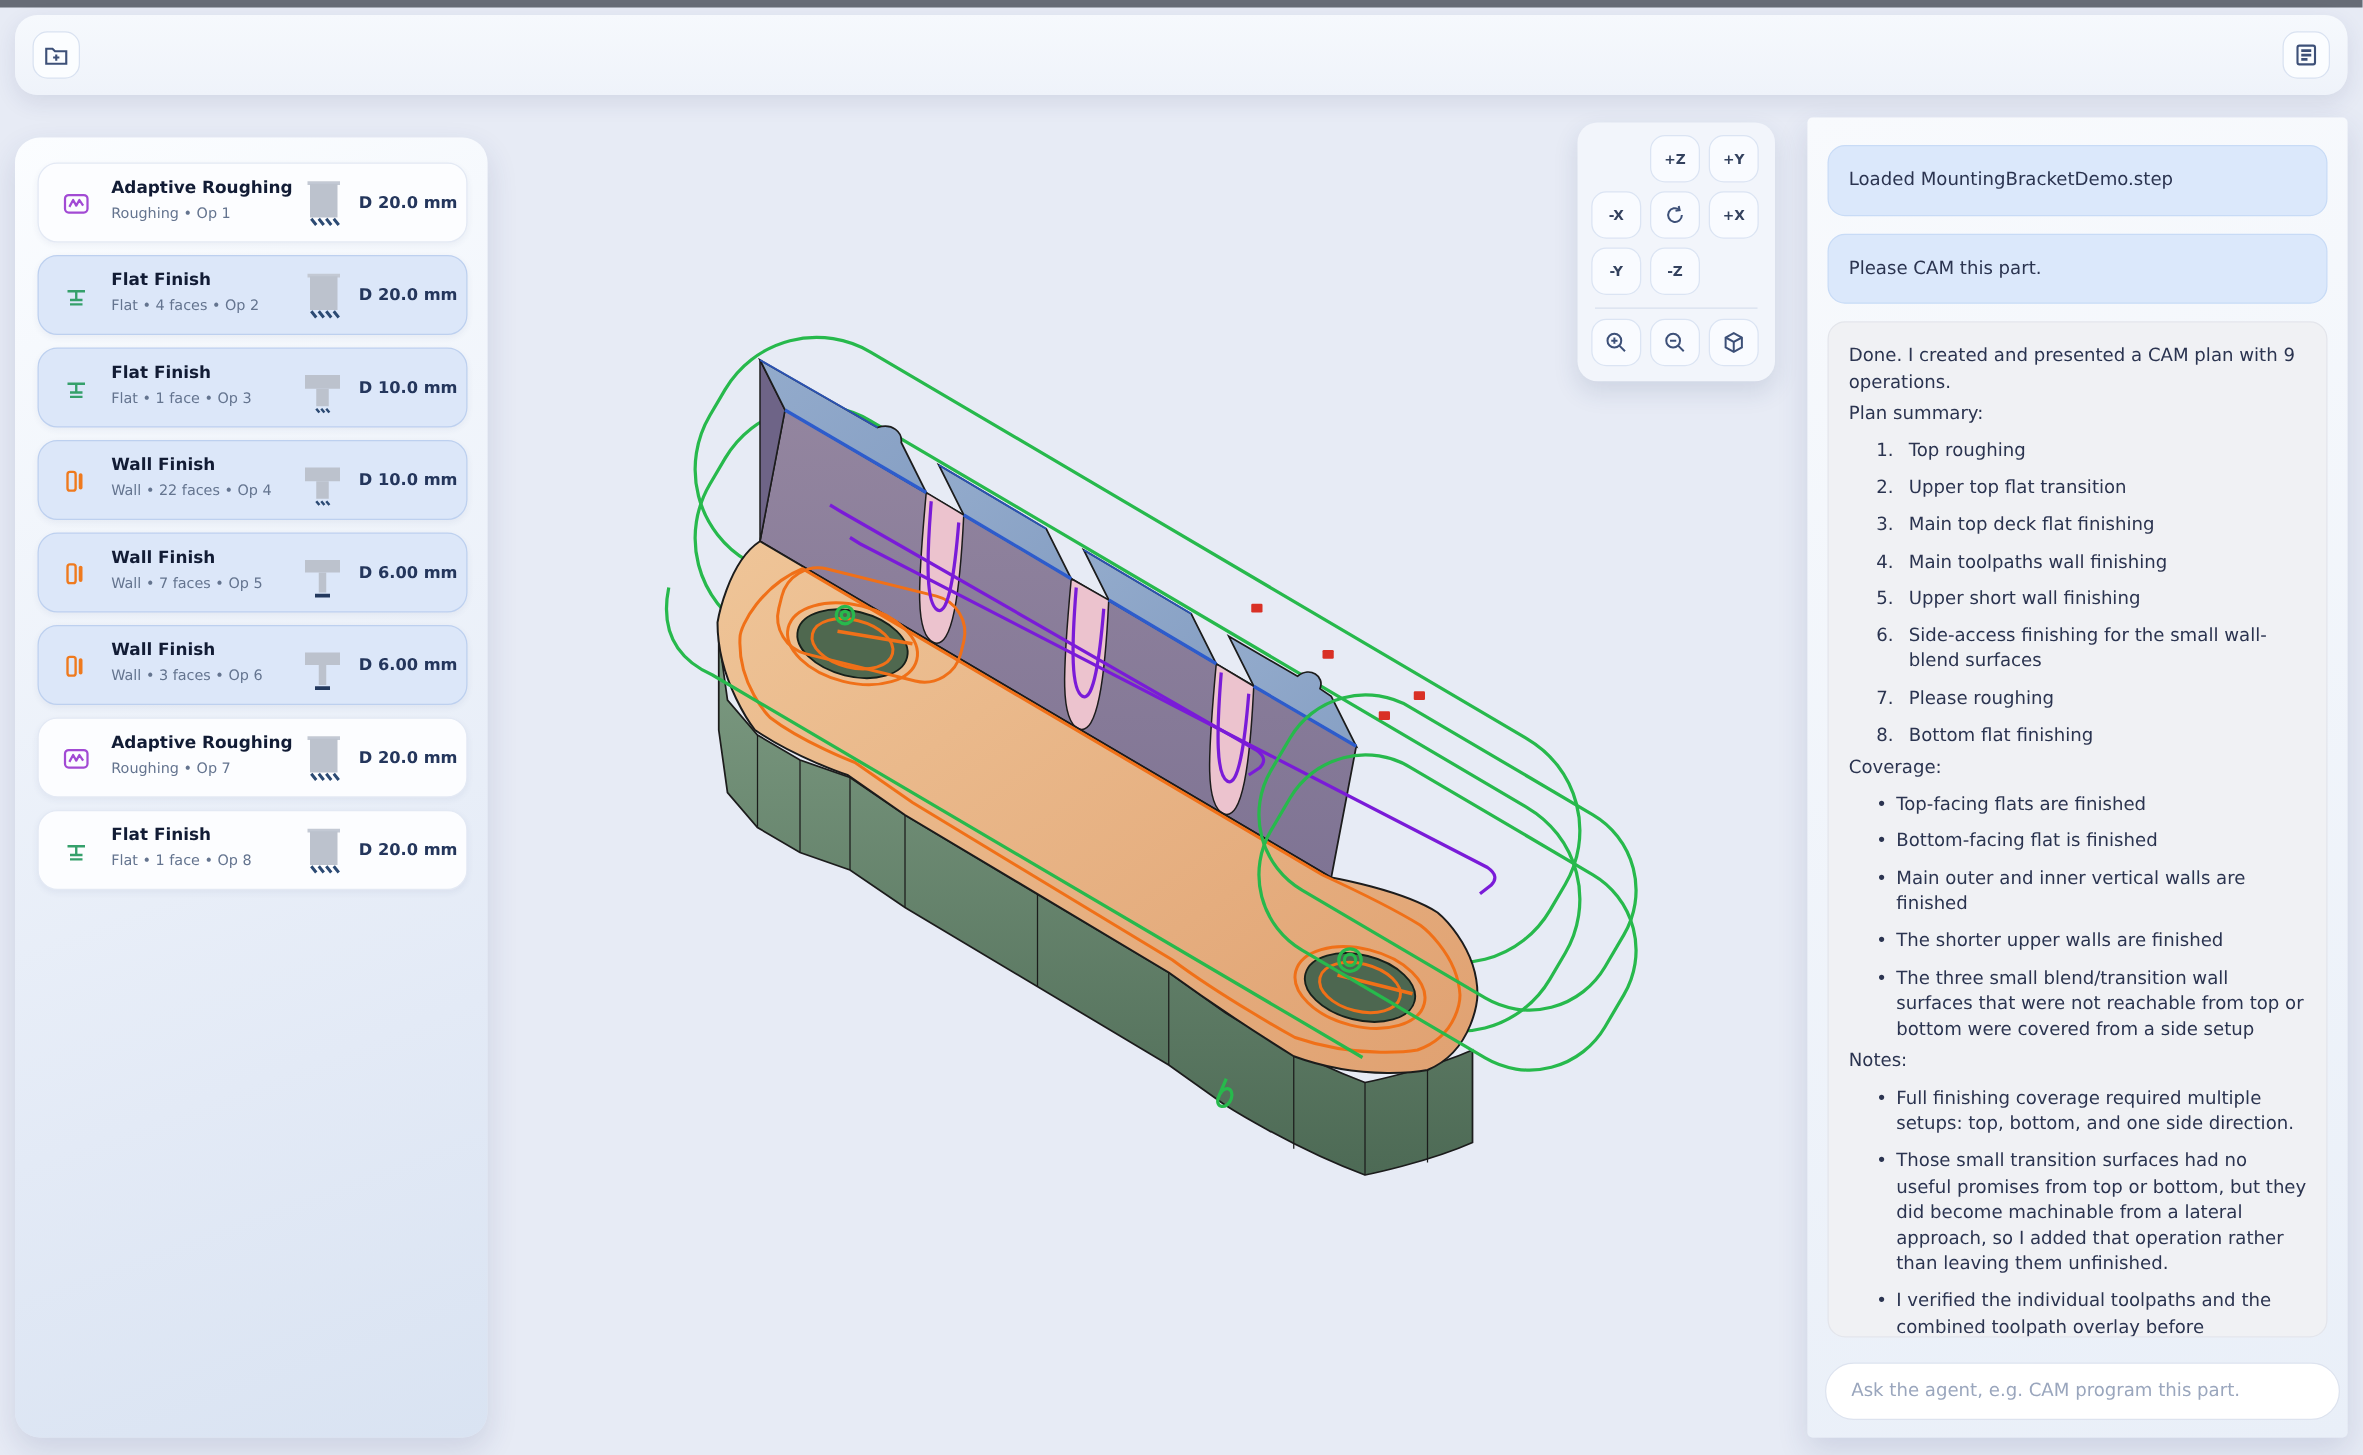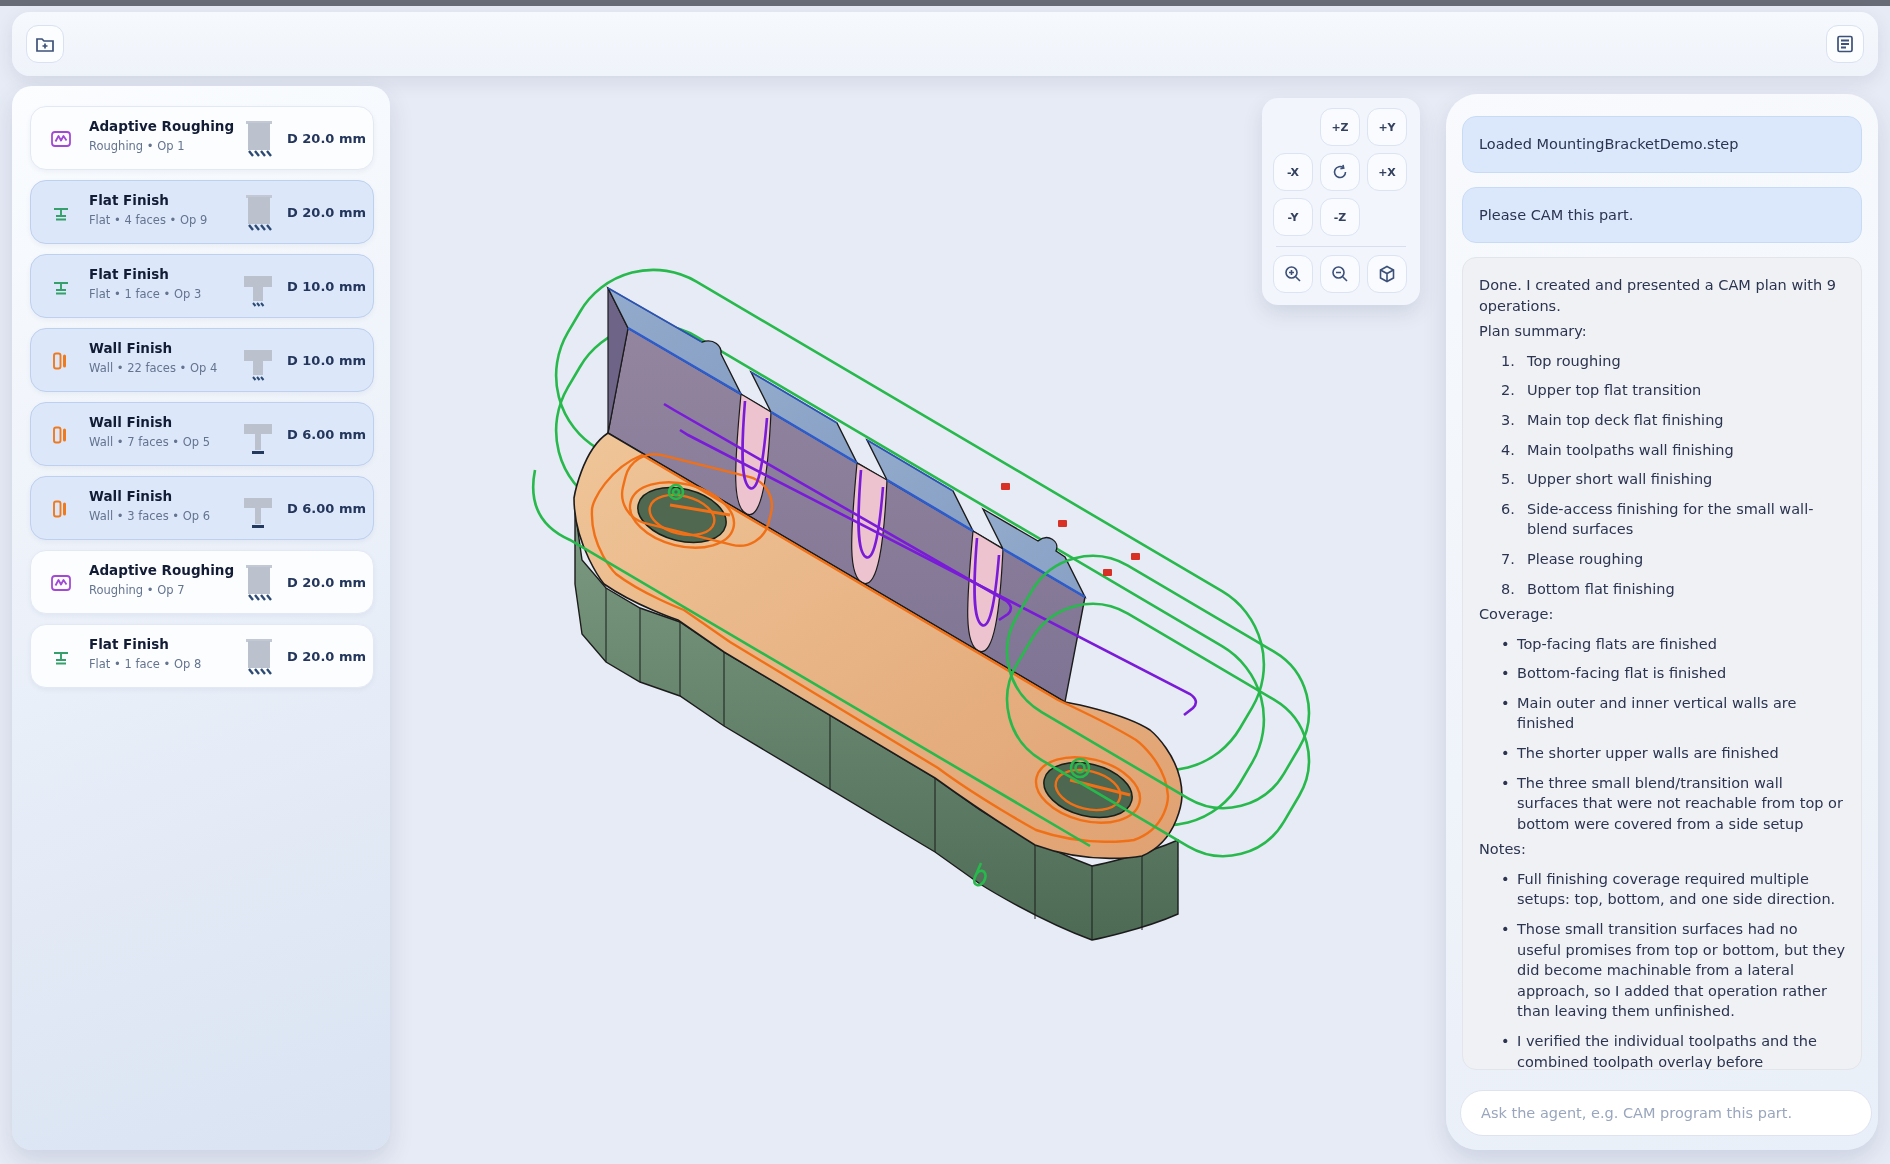--- a/index.html
+++ b/index.html
@@ -13,21 +13,21 @@
   .topbar { position:absolute; left:12px; top:12px; right:12px; height:64px;
     background:linear-gradient(#f6f9fd,#eff3fa); border-radius:18px;
     box-shadow:0 6px 18px rgba(35,50,100,.10); }
   .iconbtn { position:absolute; top:13px; width:38px; height:38px; border-radius:12px;
     background:#fbfdff; border:1px solid #d9e2f1; display:flex; align-items:center;
     justify-content:center; cursor:pointer; }
   .iconbtn svg { stroke:#3d5078; fill:none; stroke-width:1.7; }
   .iconbtn.left { left:14px; } .iconbtn.right { right:14px; }
 
   
-  .sidebar { position:absolute; left:12px; top:86px; width:378px; bottom:14px;
+  .sidebar { position:absolute; left:12px; top:110px; width:378px; bottom:14px;
     border-radius:20px; background:linear-gradient(160deg,#fbfdff 0%,#e3eaf6 70%,#d9e3f2 100%);
     box-shadow:0 10px 25px rgba(40,60,110,.14); overflow:hidden; }
   .ops { padding:20px 16px 16px 18px; display:flex; flex-direction:column; gap:10px; }
   .op-card { position:relative; height:64px; border-radius:16px; background:#fcfdff;
     border:1px solid #e3e9f4; box-shadow:0 2px 5px rgba(50,70,120,.06); cursor:pointer; }
   .op-card.sel { background:#dce7f9; border-color:#bdd0ef; }
   .op-badge { position:absolute; left:13px; top:15px; width:34px; height:34px;
     display:flex; align-items:center; justify-content:center; }
   .op-title { position:absolute; left:58px; top:11px; font-size:13.5px; font-weight:bold; color:#121c35; }
   .op-sub { position:absolute; left:58px; top:32px; font-size:11.5px; color:#64748f; }
@@ -44,21 +44,21 @@
     padding:10px 10px 0 10px; }
   .vgrid { display:grid; grid-template-columns:repeat(3,42px); grid-auto-rows:40px; gap:5px; justify-content:center; }
   .vbtn { width:40px; height:38px; border-radius:12px; background:#f9fbff; border:1px solid #dbe4f3;
     color:#33415e; font-size:11px; font-weight:bold; display:flex; align-items:center;
     justify-content:center; cursor:pointer; }
   .vbtn svg { stroke:#3d5078; fill:none; stroke-width:1.6; }
   .vspacer { width:40px; height:38px; }
   .vdiv { height:1px; background:#d7dfee; margin:8px 4px; }
 
   
-  .chat { position:absolute; left:1446px; top:94px; right:12px; bottom:14px; border-radius:32px;
+  .chat { position:absolute; left:1446px; top:94px; right:12px; bottom:14px; border-radius:4px;
     background:linear-gradient(165deg,#f8fafd 0%,#e9eff8 100%);
     box-shadow:0 10px 25px rgba(40,60,110,.14); display:flex; flex-direction:column; overflow:hidden; }
   .msgs { flex:1 1 auto; padding:22px 16px 10px 16px; display:flex; flex-direction:column;
     gap:14px; overflow:hidden; }
   .bubble { border-radius:14px; padding:12px 16px; font-size:14.5px; line-height:1.42; color:#2b3450; }
   .bubble.user { background:#dbe8fb; border:1px solid #c8dbf6; }
   .bubble.assistant { background:#f0f1f4; border:1px solid #e3e5eb; flex:0 1 auto; overflow:hidden; }
   .blk { margin:5px 0; }
   .li-row { display:flex; margin:9px 0 0 22px; }
   .li-num { flex:0 0 26px; text-align:left; }
@@ -110,21 +110,21 @@
           </svg></div>
         <div class="op-dia">D 20.0 mm</div>
       </div>
       <div class="op-card sel">
         <div class="op-badge">
           <svg width="24" height="24" viewBox="0 0 24 24" fill="none" stroke="#35a06b" stroke-width="1.9">
             <path d="M5,8 H19 M12,8 V15 M7,15 H17 M7,18.5 H17"></path>
           </svg>
         </div>
         <div class="op-title">Flat Finish</div>
-        <div class="op-sub">Flat  •  4 faces  •  Op 9</div>
+        <div class="op-sub">Flat  •  4 faces  •  Op 2</div>
         <div class="op-tool"><svg width="42" height="46" viewBox="0 0 42 46">
             <rect x="9" y="5" width="26" height="3" fill="#c3c9d4"></rect>
             <rect x="11" y="7" width="22" height="27" fill="#bcc2cd"></rect>
             <g stroke="#2c4a73" stroke-width="2.4">
               <path d="M12,35 l4,5 M18,35 l4,5 M24,35 l4,5 M30,35 l4,5"></path>
             </g>
           </svg></div>
         <div class="op-dia">D 20.0 mm</div>
       </div>
       <div class="op-card sel">

